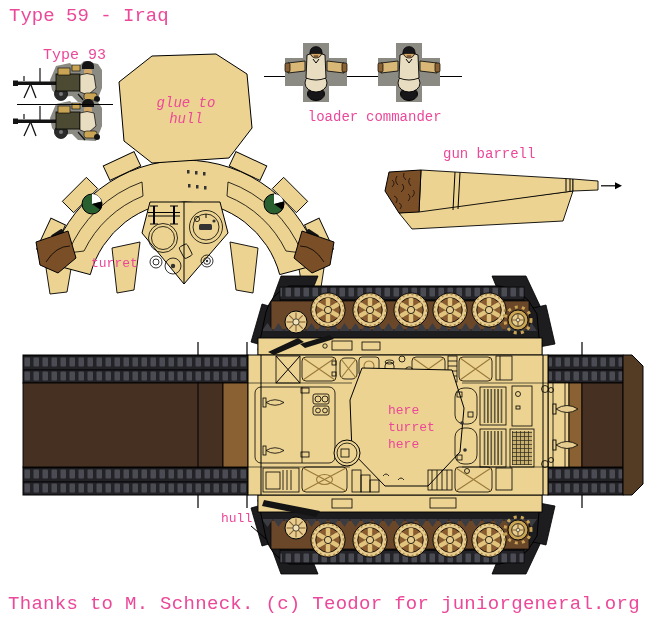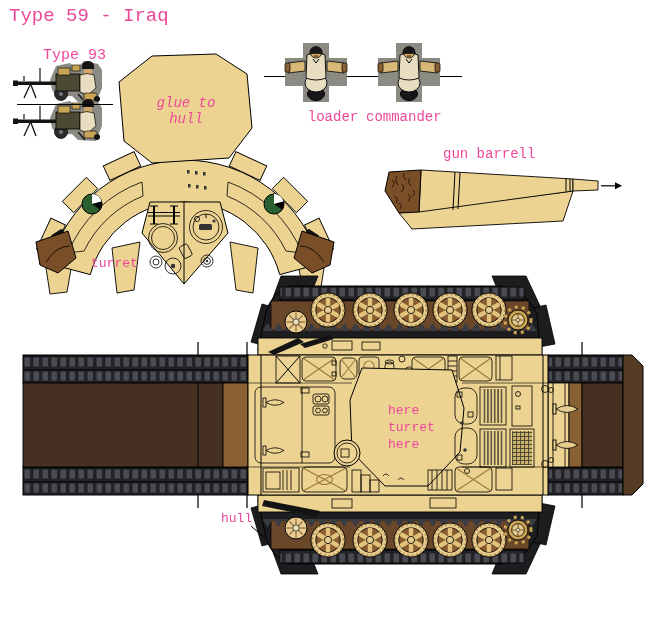--- a/index.html
+++ b/index.html
@@ -339,14 +339,15 @@
 
 <div class="lbl" style="left:9px;top:6px;font-size:19px;">Type 59 - Iraq</div>
 <div class="lbl" style="left:43px;top:47px;font-size:15px;">Type 93</div>
 <div class="lbl" style="left:140px;top:95px;width:92px;text-align:center;font-size:14px;font-style:italic;"><span>glue to</span><br><span>hull</span></div>
 <div class="lbl" style="left:304px;top:109px;width:58px;text-align:center;font-size:14px;">loader</div>
 <div class="lbl" style="left:366px;top:109px;width:86px;font-size:14px;">commander</div>
 <div class="lbl" style="left:443px;top:146px;font-size:14px;">gun barrell</div>
 <div class="lbl" style="left:91px;top:257px;font-size:13px;">turret</div>
 <div class="lbl" style="left:388px;top:402px;font-size:13px;line-height:17px;"><span>here</span><br><span>turret</span><br><span>here</span></div>
 <div class="lbl" style="left:221px;top:512px;font-size:13px;">hull</div>
+<div class="lbl" style="left:8px;top:594px;font-size:19px;letter-spacing:0.3px;">Thanks to M. Schneck. (c) Teodor for juniorgeneral.org</div>
 
 </div>
 
 </body></html>

